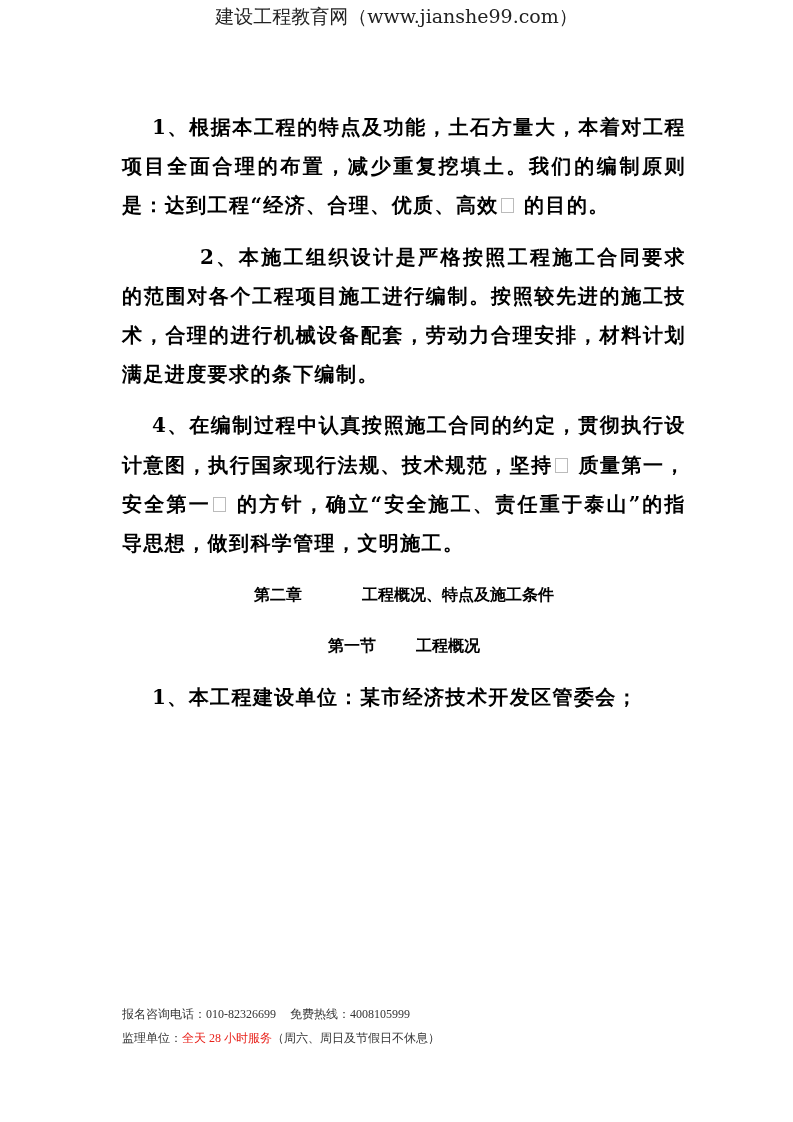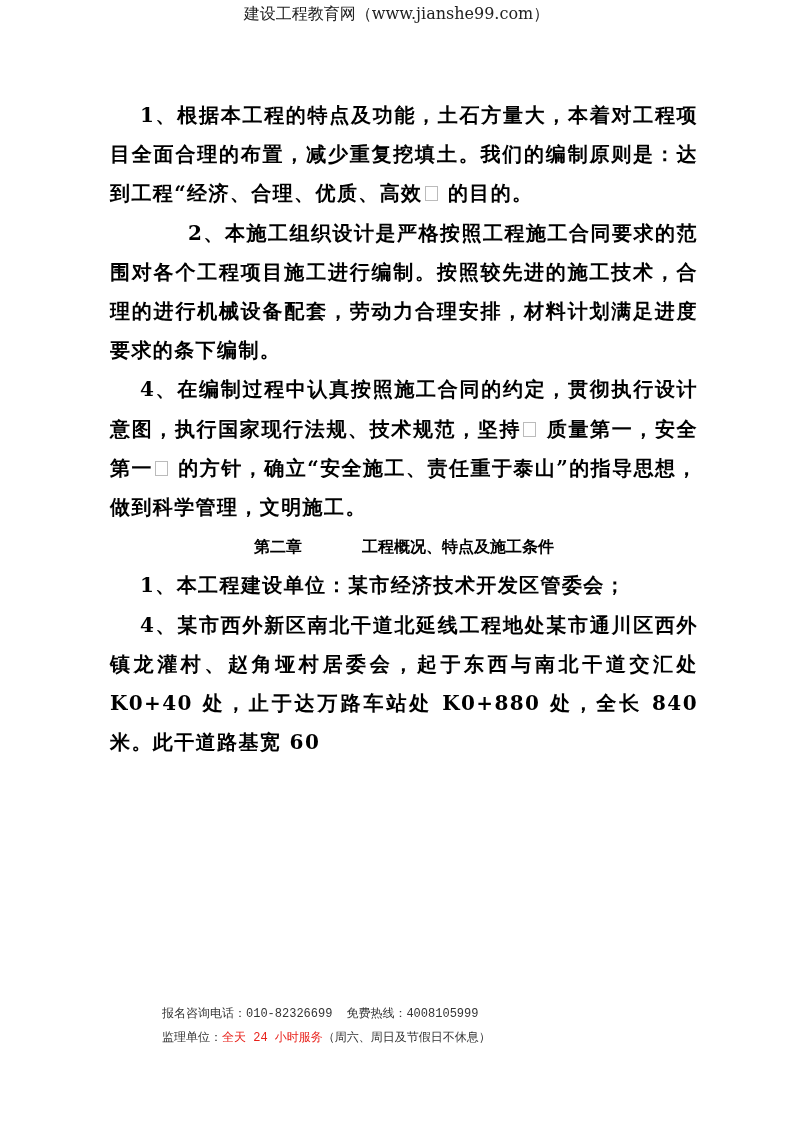--- a/index.html
+++ b/index.html
@@ -3,61 +3,61 @@
 <meta charset="utf-8">
 <style>
   html, body { margin: 0; padding: 0; background: #ffffff; }
   body {
     width: 793px; height: 1122px; position: relative; overflow: hidden;
     font-family: "DejaVu Serif", "Liberation Serif", serif;
     color: #000;
   }
   .header {
     position: absolute; top: 4px; left: 0; width: 793px;
-    text-align: center; font-size: 16px; color: #222;
+    text-align: center; font-size: 19px; color: #222;
     font-family: "DejaVu Serif", serif;
   }
   .body-text {
     position: absolute; left: 110px; width: 588px; top: 96px;
     font-size: 20px; font-weight: bold; line-height: 39.2px;
     text-align: justify; letter-spacing: 1.4px;
   }
-  .body-text p { margin: 0; }
+  .body-text p { margin: 12px; }
   .indent2 { text-indent: 30px; }
   .indent4 { text-indent: 78px; }
   .heading {
     text-align: center; font-family: "DejaVu Sans", "Liberation Sans", sans-serif;
     font-weight: bold; font-size: 16px; letter-spacing: 0;
   }
   .heading .gap { display: inline-block; width: 60px; }
   .heading .gap2 { display: inline-block; width: 40px; }
   .sq { display:inline-block; width: 11px; height: 13px; border: 1px solid #bbb; vertical-align: -1px; margin: 0 2px; }
   .footer {
     position: absolute; left: 122px; top: 1002px; font-size: 12px; color: #333;
-    font-family: Liberation Mono, monospace; line-height: 24px; margin-left: 40px;
+    font-family: Liberation Serif, serif; line-height: 24px;
   }
   .footer .red { color: #e8211a; }
   .footer .sp { display:inline-block; width: 14px; }
 </style>
 </head>
 <body>
 
 <div class="header">建设工程教育网（www.jianshe99.com）</div>
 
 <div class="body-text">
   <p class="indent2"><span>1、根据本工程的特点及功能，土石方量大，本着对工程项目全面合理的布置，减少重复挖填土。我们的编制原则是：达到工程“经济、合理、优质、高效</span><span class="sq"></span><span> 的目的。</span></p>
   <p class="indent4">2、本施工组织设计是严格按照工程施工合同要求的范围对各个工程项目施工进行编制。按照较先进的施工技术，合理的进行机械设备配套，劳动力合理安排，材料计划满足进度要求的条下编制。</p>
   <p class="indent2"><span>4、在编制过程中认真按照施工合同的约定，贯彻执行设计意图，执行国家现行法规、技术规范，坚持</span><span class="sq"></span><span> 质量第一，安全第一</span><span class="sq"></span><span> 的方针，确立“安全施工、责任重于泰山”的指导思想，做到科学管理，文明施工。</span></p>
 
   <p class="heading"><span>第二章</span><span class="gap"></span><span>工程概况、特点及施工条件</span></p>
+  <p class="heading"><span>第一节</span><span class="gap2"></span><span>工程概况</span></p>
 
   <p class="indent2">1、本工程建设单位：某市经济技术开发区管委会；</p>
-  <p class="indent2">4、某市西外新区南北干道北延线工程地处某市通川区西外镇龙灌村、赵角垭村居委会，起于东西与南北干道交汇处 K0+40 处，止于达万路车站处 K0+880 处，全长 840 米。此干道路基宽 60</p>
 </div>
 
 <div class="footer">
   <div>
     <span>报名咨询电话：</span><span>010-82326699</span><span class="sp"></span><span>免费热线：</span><span>4008105999</span>
   </div>
   <div>
-    <span>监理单位：</span><span class="red">全天 24 小时服务</span><span>（周六、周日及节假日不休息）</span>
+    <span>监理单位：</span><span class="red">全天 28 小时服务</span><span>（周六、周日及节假日不休息）</span>
   </div>
 </div>
 
 </body></html>

